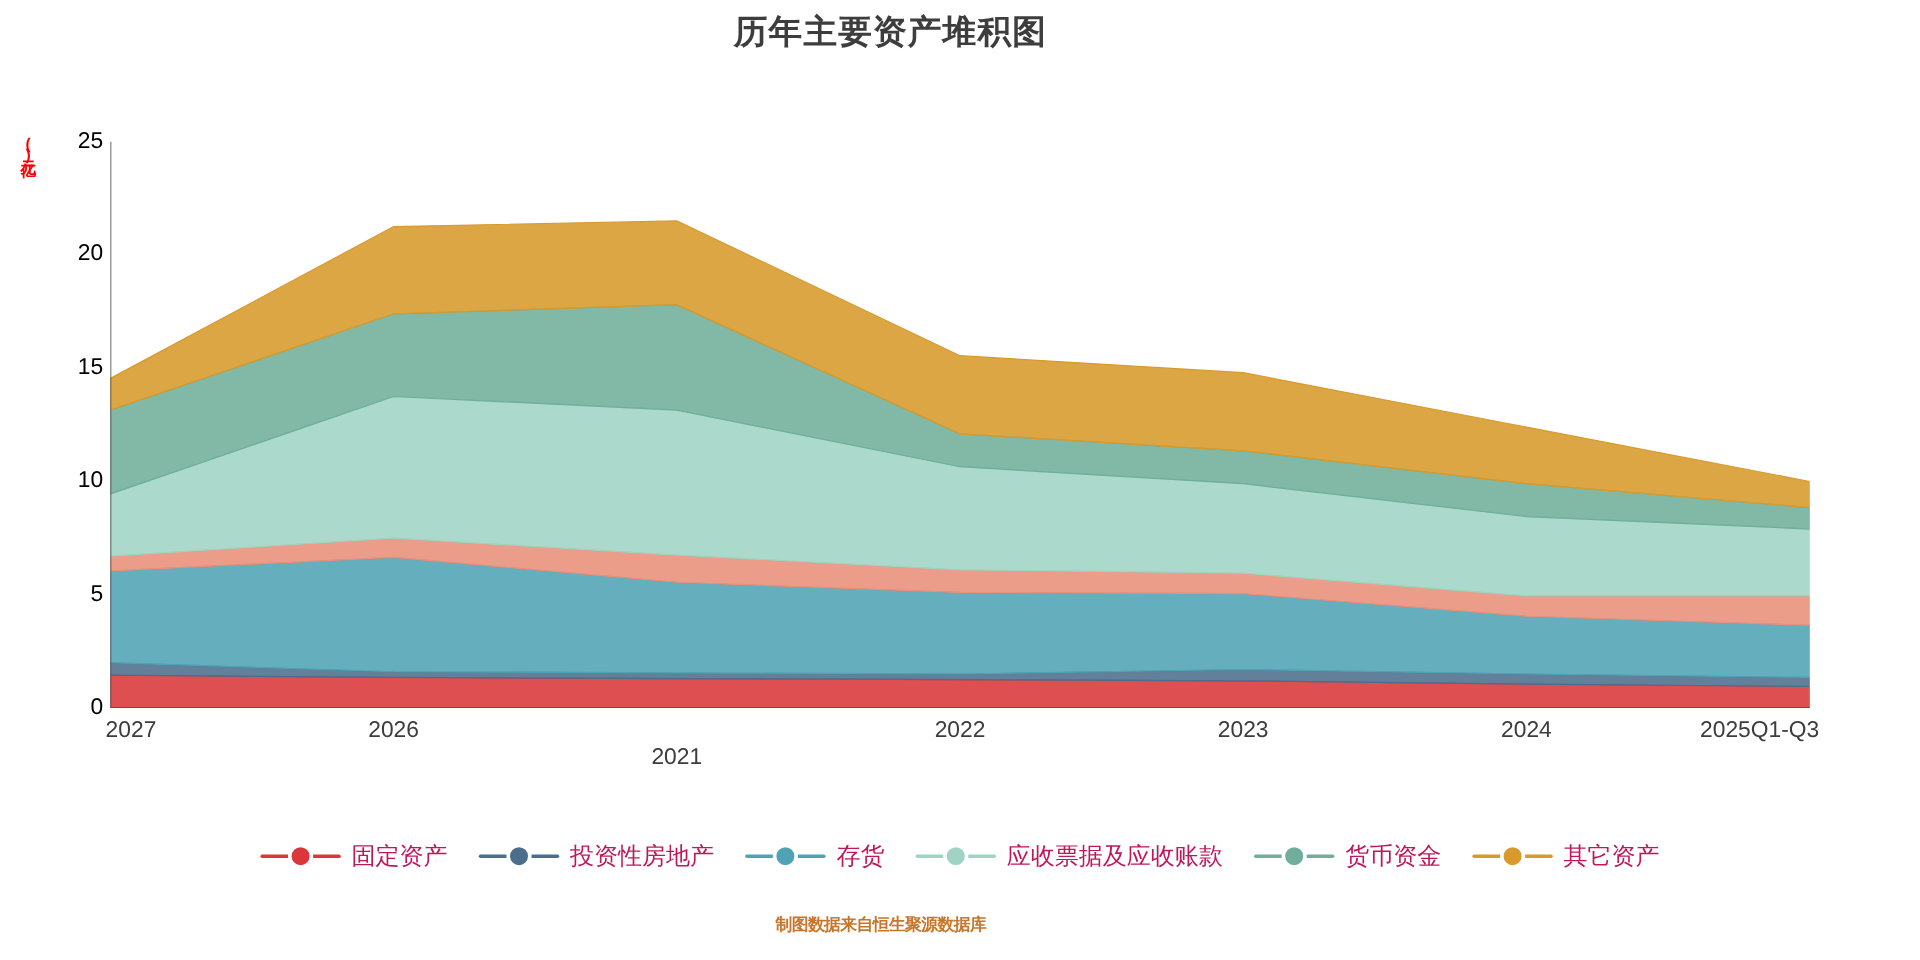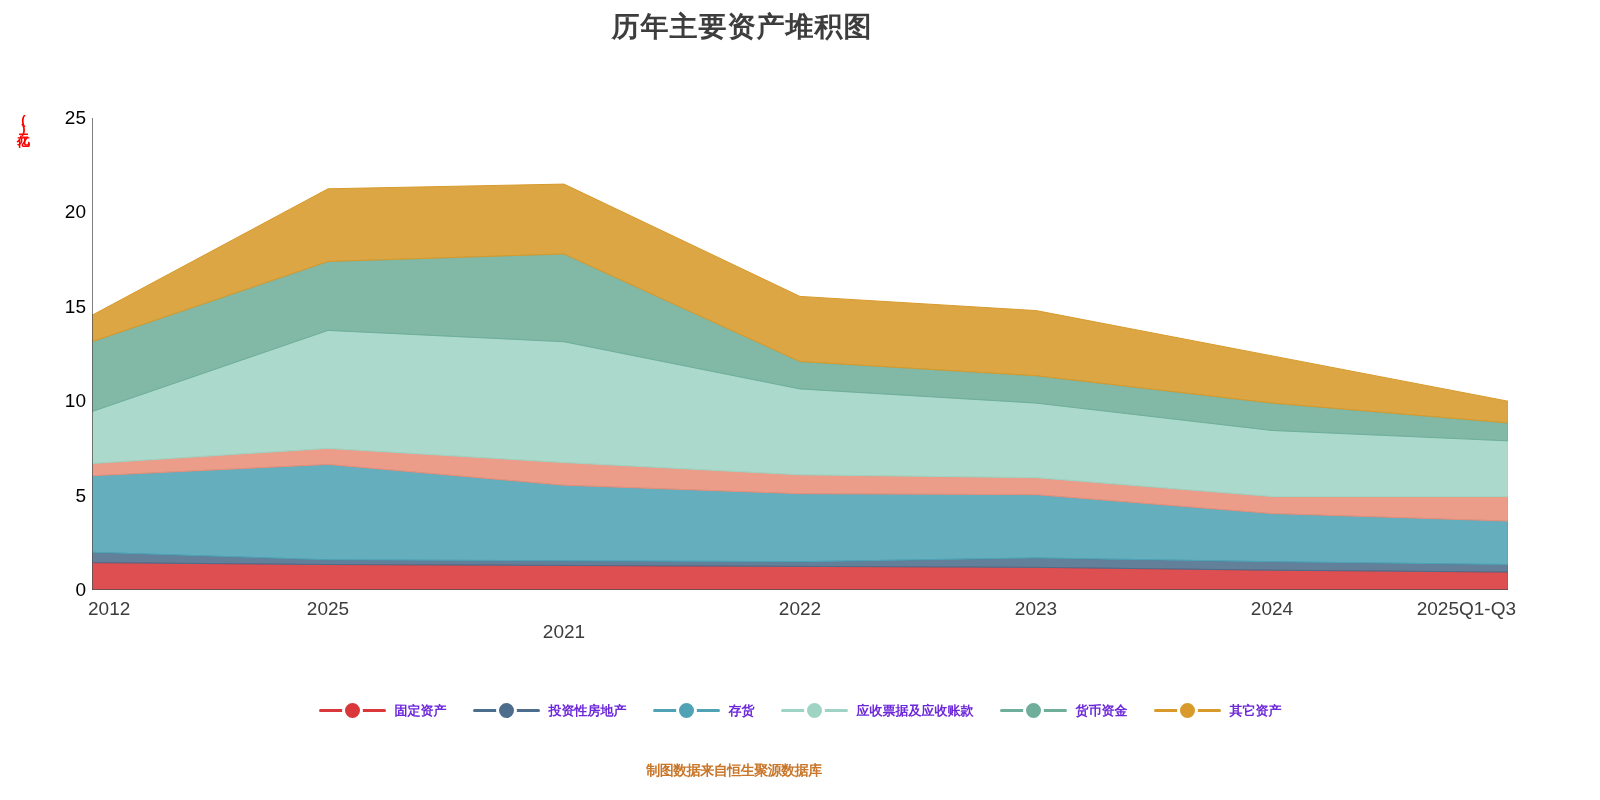--- a/index.html
+++ b/index.html
@@ -61,21 +61,21 @@
     width:30px;height:3px;border-radius:2px;margin-right:0px;
   }
   .legend-dot{
     width:15px;height:15px;border-radius:50%;
     border:3px solid #fff;
     box-sizing:content-box;
     margin:0 -7px;
     position:relative;z-index:2;
   }
   .legend-label{
-    font-size:13px;color:#6d28d9;font-weight:bold;margin-left:9px;
+    font-size:20px;color:#be185d;font-weight:normal;margin-left:9px;
   }
   .footer{
     position:absolute;left:0;top:762px;width:1468px;
     text-align:center;
     font-size:14px;color:#c8762a;font-weight:bold;
     letter-spacing:-0.5px;
   }
 </style>
 </head>
 <body>
@@ -88,22 +88,22 @@
 
   <div id="yticks">
       <div class="ytick" style="top: 590px;">0</div>
       <div class="ytick" style="top: 495.6px;">5</div>
       <div class="ytick" style="top: 401.2px;">10</div>
       <div class="ytick" style="top: 306.8px;">15</div>
       <div class="ytick" style="top: 212.4px;">20</div>
       <div class="ytick" style="top: 118px;">25</div>
     </div>
   <div id="xticks">
-      <div class="xtick" style="left: 88px;">2012</div>
-      <div class="xtick" style="left: 328px; transform: translateX(-50%);">2025</div>
+      <div class="xtick" style="left: 88px;">2027</div>
+      <div class="xtick" style="left: 328px; transform: translateX(-50%);">2026</div>
       <div class="xtick" style="left: 564px; transform: translateX(-50%); margin-top: 23px;">2021</div>
       <div class="xtick" style="left: 800px; transform: translateX(-50%);">2022</div>
       <div class="xtick" style="left: 1036px; transform: translateX(-50%);">2023</div>
       <div class="xtick" style="left: 1272px; transform: translateX(-50%);">2024</div>
       <div class="xtick" style="left: auto; right: 84px;">2025Q1-Q3</div>
     </div>
 
   <div class="plot">
     <svg id="plot-svg" width="1416" height="472" viewBox="0 0 1416 472" preserveAspectRatio="none">
         <line x1="0" x2="1416" y1="472" y2="472" stroke="#555" stroke-width="1.5"></line>

